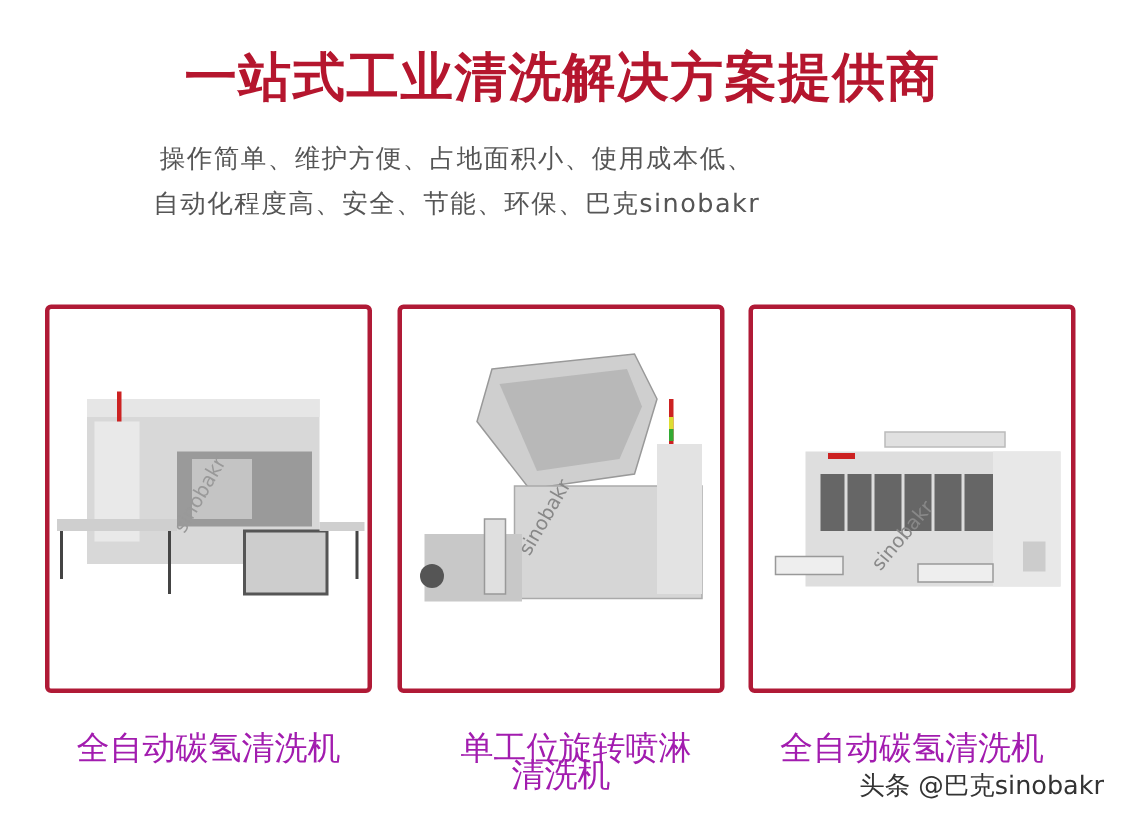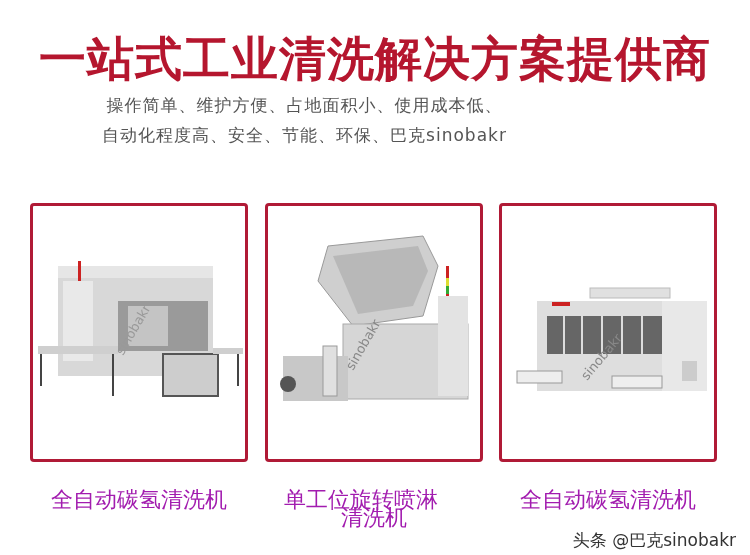--- a/index.html
+++ b/index.html
@@ -1,24 +1,24 @@
 <!DOCTYPE html>
 <html><head>
 <meta charset="utf-8">
 <style>
   html, body { margin:0; padding:0; }
   body { width:750px; height:555px; background:#ffffff; position:relative; overflow:hidden; font-family:"DejaVu Sans", sans-serif; }
-  .title { position:absolute; top:28px; left:0; width:750px; text-align:center; font-size:47px; font-weight:bold; color:#b5162e; letter-spacing:1px; }
+  .title { position:absolute; top:28px; left:0; width:750px; text-align:center; font-size:35px; font-weight:bold; color:#b5162e; letter-spacing:1px; }
   .subtitle { position:absolute; left:0; width:609px; text-align:center; font-size:17px; color:#555; letter-spacing:1px; }
   .sub1 { top:94px; }
   .sub2 { top:124px; }
   .card { position:absolute; top:203px; width:218px; height:259px; border:3px solid #b01a36; border-radius:4px; background:#fff; box-sizing:border-box; overflow:hidden; }
   .card svg { position:absolute; left:0; top:0; }
   .caption { position:absolute; text-align:center; font-size:22px; color:#a21caf; line-height:28px; }
-  .watermark { position:absolute; right:14px; bottom:3px; font-size:17px; color:#333; }
+  .watermark { position:absolute; right:14px; bottom:20px; font-size:17px; color:#333; }
 </style>
 </head>
 <body>
 
 <div class="title">一站式工业清洗解决方案提供商</div>
 <div class="subtitle sub1">操作简单、维护方便、占地面积小、使用成本低、</div>
 <div class="subtitle sub2">自动化程度高、安全、节能、环保、巴克sinobakr</div>
 
 <div class="card" style="left:30px;">
   <svg width="212" height="253">
@@ -67,17 +67,17 @@
     <rect x="160" y="95" width="45" height="90" fill="#e8e8e8"></rect>
     <rect x="180" y="155" width="15" height="20" fill="#ccc"></rect>
     <rect x="50" y="96" width="18" height="4" fill="#c22"></rect>
     <rect x="15" y="165" width="45" height="12" fill="#eee" stroke="#999"></rect>
     <rect x="110" y="170" width="50" height="12" fill="#eee" stroke="#999"></rect>
     <text x="85" y="175" fill="#888" font-size="13" transform="rotate(-50 85 175)" font-family="DejaVu Sans, sans-serif">sinobakr</text>
   </svg>
 </div>
 
 <div class="caption" style="left:30px; width:218px; top:486px;">全自动碳氢清洗机</div>
-<div class="caption" style="left:252px; width:218px; top:486px;">单工位旋转喷淋</div>
+<div class="caption" style="left:275px; width:218px; top:486px;">单工位旋转喷淋</div>
 <div class="caption" style="left:265px; width:218px; top:504px;">清洗机</div>
 <div class="caption" style="left:499px; width:218px; top:486px;">全自动碳氢清洗机</div>
 
 <div class="watermark">头条 @巴克sinobakr</div>
 
 </body></html>

